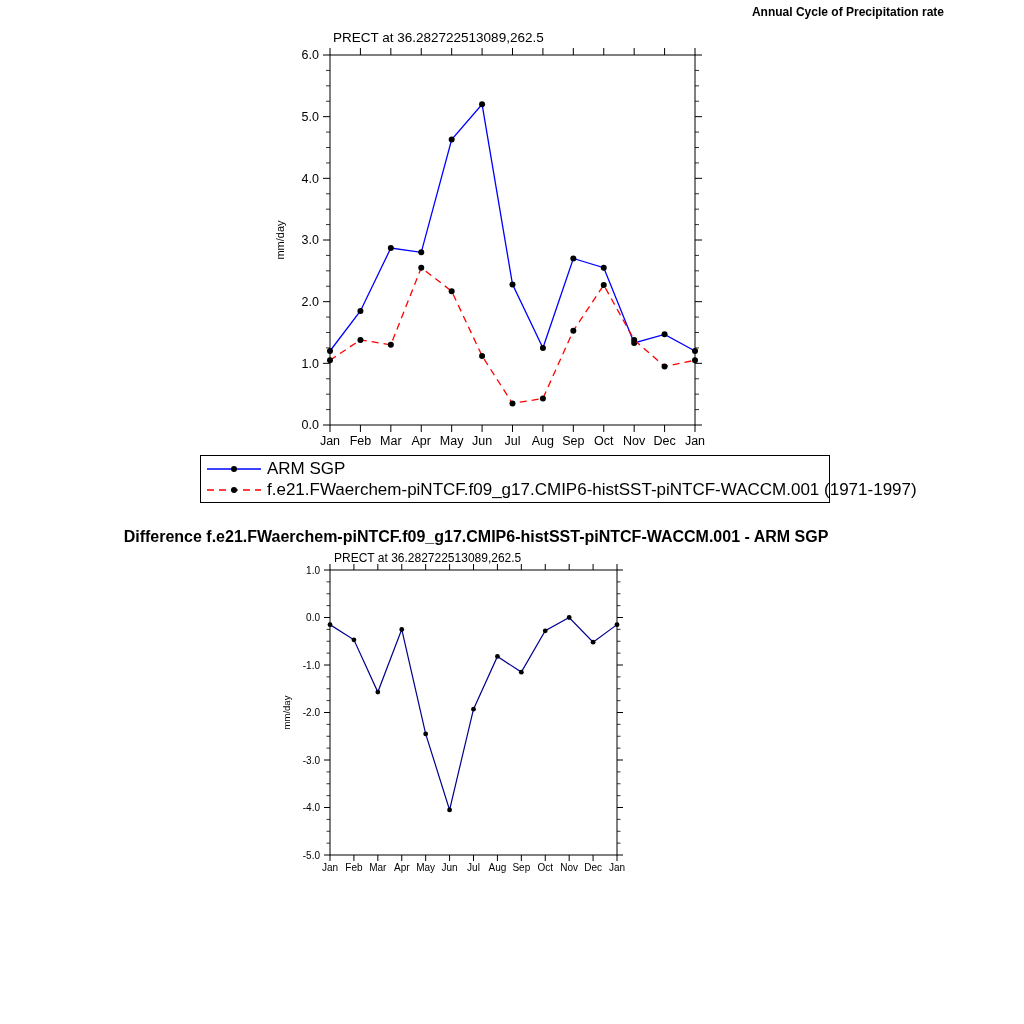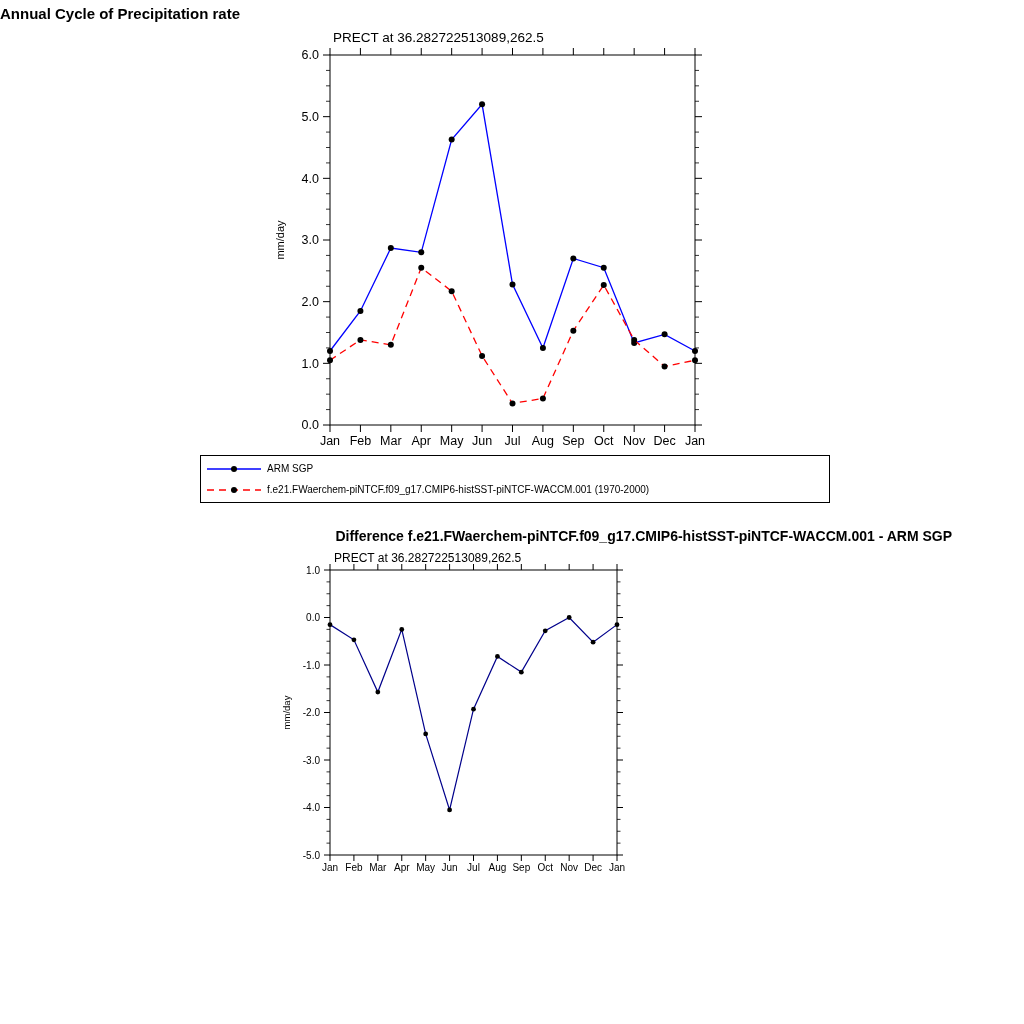--- a/index.html
+++ b/index.html
@@ -1,30 +1,30 @@
 <!DOCTYPE html>
 <html><head>
 <meta charset="utf-8">
 <style>
   html,body{margin:0;padding:0;background:#ffffff;}
   .page{position:relative;width:1024px;height:1024px;background:#ffffff;
         font-family:"Liberation Sans","DejaVu Sans",sans-serif;color:#000;overflow:hidden;}
   .title{position:absolute;font-weight:bold;white-space:nowrap;}
-  .top-title{left:0;width:944px;top:5px;text-align:left;font-size:15px;}
-  .bottom-title{left:0;width:952px;top:528px;text-align:right;font-size:14px;}
+  .top-title{left:0;width:944px;top:5px;text-align:right;font-size:12px;}
+  .bottom-title{left:0;width:952px;top:528px;text-align:center;font-size:16px;}
   .subtitle{position:absolute;white-space:nowrap;text-align:right;}
   .top-subtitle{left:333px;top:30px;font-size:13.5px;}
   .bottom-subtitle{left:334px;top:551px;font-size:12px;}
   .chart-svg{position:absolute;overflow:visible;}
   #chart0{left:260px;top:45px;}
   #chart1{left:260px;top:558px;}
   .legend{position:absolute;left:200px;top:455px;width:630px;height:48px;
           border:1px solid #000;box-sizing:border-box;padding:2px 4px;
           display:flex;flex-direction:column;justify-content:center;background:#fff;}
-  .legend-row{display:flex;align-items:center;height:22px;font-size:10px;white-space:nowrap;}
+  .legend-row{display:flex;align-items:center;height:22px;font-size:17px;white-space:nowrap;}
   .legend-row svg{margin-right:4px;flex:none;}
   svg text{font-family:"Liberation Sans","DejaVu Sans",sans-serif;fill:#000;}
 </style>
 </head>
 <body>
 
 <div class="page">
 
   <div class="title top-title">Annual Cycle of Precipitation rate</div>
 
@@ -165,21 +165,21 @@
           <line x1="2" y1="8" x2="56" y2="8" stroke="#0000ff" stroke-width="1.4"></line>
           <circle cx="29" cy="8" r="3" fill="#000"></circle>
         </svg>
         <span>ARM SGP</span>
       </div>
       <div class="legend-row">
         <svg width="58" height="16">
           <line x1="2" y1="8" x2="56" y2="8" stroke="#ff0000" stroke-width="1.4" stroke-dasharray="7 5"></line>
           <circle cx="29" cy="8" r="3" fill="#000"></circle>
         </svg>
-        <span>f.e21.FWaerchem-piNTCF.f09_g17.CMIP6-histSST-piNTCF-WACCM.001 (1970-2000)</span>
+        <span>f.e21.FWaerchem-piNTCF.f09_g17.CMIP6-histSST-piNTCF-WACCM.001 (1971-1997)</span>
       </div>
     </div>
 
   <div class="title bottom-title">Difference f.e21.FWaerchem-piNTCF.f09_g17.CMIP6-histSST-piNTCF-WACCM.001 - ARM SGP</div>
 
   <div class="subtitle bottom-subtitle">PRECT at 36.282722513089,262.5</div>
 
   <svg id="chart1" class="chart-svg" width="420" height="330">
       <rect x="70" y="12" width="287" height="285" fill="none" stroke="#000" stroke-width="1"></rect>
       <line x1="64" y1="297" x2="70" y2="297" stroke="#000" stroke-width="1"></line>

